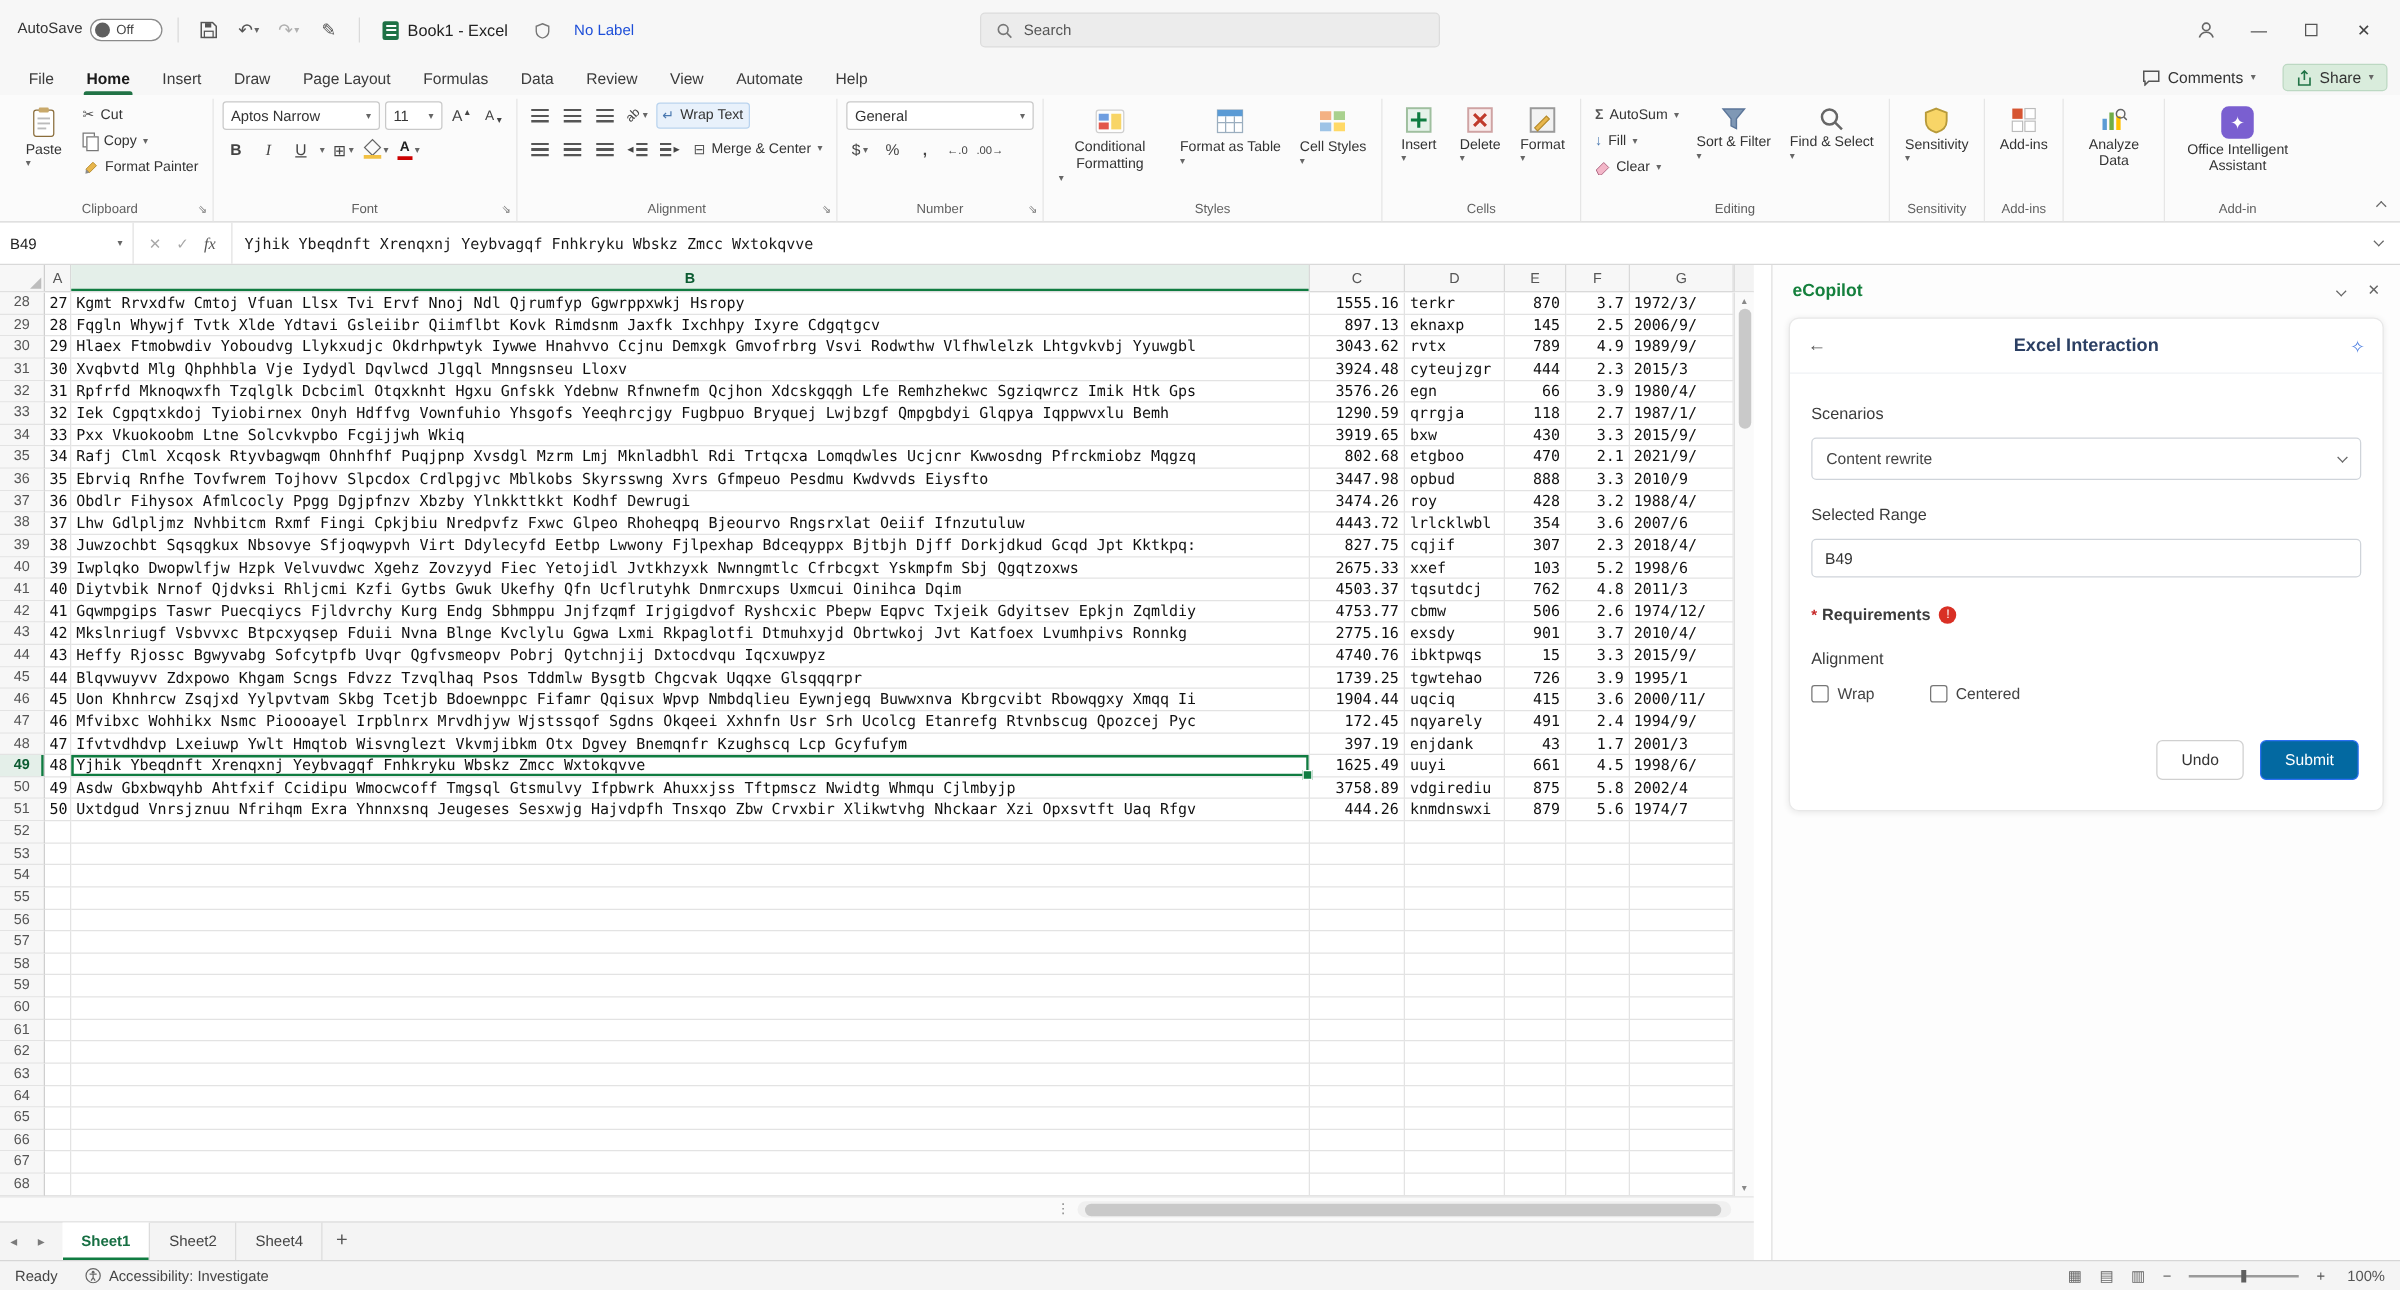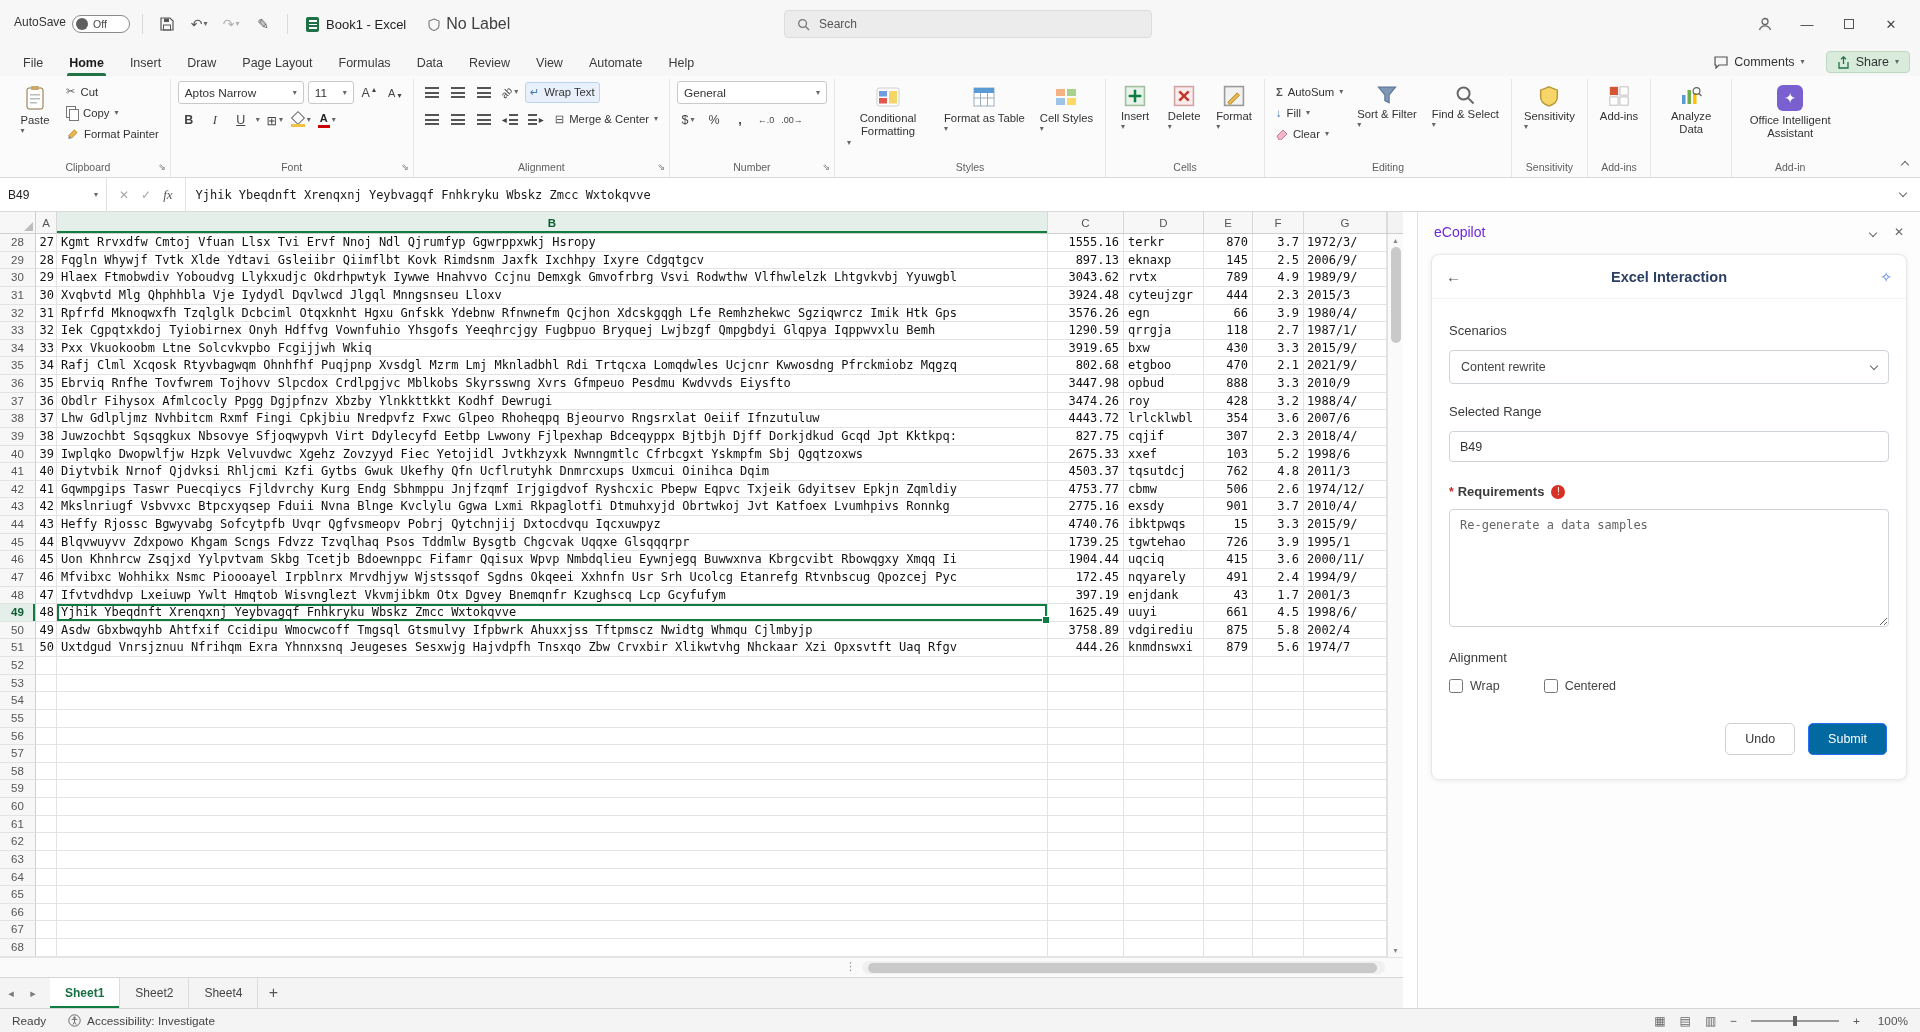--- a/index.html
+++ b/index.html
@@ -13,21 +13,21 @@
 .tb-left{display:flex;align-items:center;gap:8px}
 .autosave{display:flex;align-items:flex-start;gap:6px;font-size:12px;color:#333;padding-left:6px}
 .toggle{width:58px;height:18px;border:1px solid #8a8a8a;border-radius:9px;background:#fff;display:flex;align-items:center;gap:5px;padding:0 3px;font-size:10.5px;color:#444}
 .knob{width:12px;height:12px;border-radius:50%;background:#5f5f5f}
 .tb-btn{height:26px;min-width:24px;display:flex;align-items:center;justify-content:center;color:#555;font-size:14px;border-radius:4px;gap:1px}
 .tb-sep{width:1px;height:20px;background:#dadada;margin:0 4px}
 .doc-title{font-size:13px;color:#222;display:flex;align-items:center;gap:7px;padding:0 6px}
 .file-ic{width:13px;height:15px;background:#1e7145;border-radius:2px;position:relative}
 .file-ic::after{content:"";position:absolute;left:2.5px;top:3px;width:8px;height:9px;background:
  linear-gradient(#fff 0 1.5px,transparent 1.5px 3.5px,#fff 3.5px 5px,transparent 5px 7px,#fff 7px 8.5px,transparent 8.5px)}
-.badge{display:flex;align-items:center;gap:6px;font-size:16px;color:#404040;padding:2px 8px}
+.badge{display:flex;align-items:center;gap:19px;font-size:12px;color:#1d4ed8;padding:2px 8px}
 .search-box{position:absolute;left:784px;top:10px;width:368px;height:28px;background:#ececec;border:1px solid #dcdcdc;border-radius:4px;display:flex;align-items:center;gap:9px;padding:0 12px;color:#555}
 .tb-right{margin-left:auto;display:flex;align-items:center}
 .winbtn{width:42px;height:34px;display:flex;align-items:center;justify-content:center;color:#444;font-size:13px}
 .maxi{width:10px;height:10px;border:1.2px solid #555}
 
 
 .menubar{height:28px;background:#f7f7f7;display:flex;align-items:flex-end;padding:0 10px;flex:0 0 auto}
 .menu-tabs{display:flex;align-items:flex-end}
 .menu-tab{padding:5px 13px 6px 13px;font-size:12.5px;color:#3b3b3b;position:relative}
 .menu-tab.active{font-weight:bold;color:#1a1a1a}
@@ -106,21 +106,21 @@
 .tabs-row{height:31px;flex:0 0 auto;background:#f4f4f4;border-top:1px solid #d6d6d6;display:flex;align-items:stretch}
 .nav{display:flex;align-items:center;justify-content:center;width:22px;color:#7a7a7a;font-size:11px}
 .sheet-tabs{display:flex;align-items:stretch;margin-left:6px}
 .sheet-tab{display:flex;align-items:center;padding:0 15px;font-size:12px;color:#444;border-right:1px solid #dcdcdc}
 .sheet-tab.active{background:#fff;color:#176f43;font-weight:bold;box-shadow:inset 0 -2px 0 #107c41}
 .add-sheet{display:flex;align-items:center;justify-content:center;width:30px;font-size:16px;color:#555}
 
 
 .copilot{position:absolute;left:1417px;right:0;top:0;bottom:0;border-left:1px solid #e0e0e0;background:#fdfdfd;display:flex;flex-direction:column}
 .cp-header{display:flex;align-items:center;padding:12px 16px 8px 16px}
-.cp-title{font-size:14px;font-weight:normal;color:#6d28d9}
+.cp-title{font-size:14px;font-weight:bold;color:#15803d}
 .cp-hicons{margin-left:auto;display:flex;align-items:center;gap:18px;color:#666}
 .cp-card{margin:6px 13px;background:#fff;border:1px solid #e8e8e8;border-radius:8px;box-shadow:0 1px 5px rgba(0,0,0,.08);padding-bottom:24px}
 .card-head{display:flex;align-items:center;padding:13px 14px;border-bottom:1px solid #f0f2f5}
 .card-title{flex:1;text-align:center;font-size:14.5px;font-weight:bold;color:#2b3f63}
 .back-ic{color:#555;font-size:15px;width:20px}
 .sparkle{color:#4a7de0;font-size:14px;width:20px;text-align:right}
 .card-body{padding:4px 17px 0 17px}
 .sec-label{font-size:13px;font-weight:normal;color:#3b3b3b;margin-top:20px}
 .sel-box{margin-top:12px;height:34px;border:1px solid #cfd4da;border-radius:4px;display:flex;align-items:center;justify-content:space-between;padding:0 11px;font-size:12.5px;color:#444;background:#fff}
 .txt-input{margin-top:12px;height:31px;width:100%;border:1px solid #cfd4da;border-radius:4px;padding:0 10px;font-size:12.5px;color:#333;font-family:"Liberation Sans",sans-serif;background:#fff}
@@ -1045,21 +1045,20 @@
           <span>Content rewrite</span>
           <span class="cv"></span>
         </div>
         <div class="sec-label">Selected Range</div>
         <input class="txt-input" value="B49" style="">
         <div class="req-row">
           <span class="req-star">*</span>
           <span class="req-label">Requirements</span>
           <span class="req-badge">!</span>
         </div>
-        <textarea class="req-area" style="">Re-generate a data samples</textarea>
         <div class="sec-label">Alignment</div>
         <div class="chk-row">
           <label class="chk">
             <input type="checkbox" style="">
             <span>Wrap</span>
           </label>
           <label class="chk">
             <input type="checkbox" style="">
             <span>Centered</span>
           </label>

